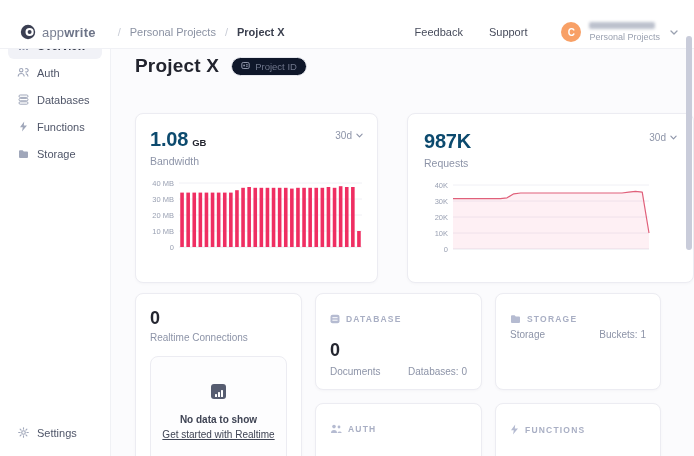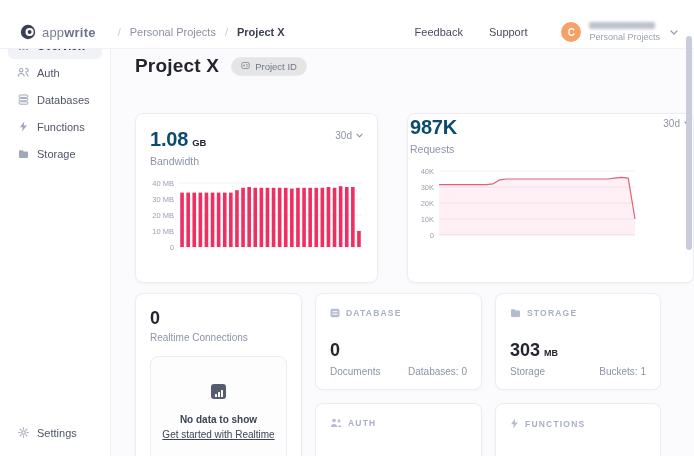--- a/index.html
+++ b/index.html
@@ -36,39 +36,39 @@
                border-radius:6px; font-size:11px; color:#4f5568; cursor:pointer; }
   .side-item.active { background:#f1f2f7; color:#353a49; font-weight:700; }
   .side-item .ic { display:flex; width:12px; justify-content:center; }
   .side-settings { margin-top:auto; }
 
   
   .main { position:absolute; top:33px; left:111px; right:0; bottom:0; background:#fbfbfd;
           padding:22px 0 0 24px; overflow:hidden; }
   .titlerow { display:flex; align-items:center; gap:12px; }
   .ptitle { font-size:19px; font-weight:700; color:#22242e; letter-spacing:.2px; }
-  .pid-badge { display:flex; align-items:flex-start; gap:5px; background:#e5e5e5; border:1px solid #e7e8ee;
+  .pid-badge { display:flex; align-items:flex-start; gap:5px; background:#0f172a; border:1px solid #e7e8ee;
                border-radius:11px; padding:3px 9px; font-size:9.5px; color:#70778c; cursor:pointer; }
 
   .card { background:#fff; border:1px solid #ececf2; border-radius:8px;
           box-shadow:0 1px 3px rgba(25,25,50,.03); }
   .cards-top { display:flex; gap:29px; margin-top:36px; }
   .card.cw1 { width:243px; height:170px; padding:14px; }
-  .card.cw2 { width:302px; height:170px; padding:2px; }
+  .card.cw2 { width:302px; height:170px; padding:16px; }
   .card-head { display:flex; justify-content:space-between; align-items:flex-start; }
   .big-val { display:flex; align-items:baseline; gap:4px; }
   .big-val .v { font-size:20px; font-weight:700; color:#0c4a6e; letter-spacing:-.2px; }
   .big-val .u { font-size:9.5px; font-weight:700; color:#23252f; }
   .sub-label { font-size:10.5px; color:#8d94a8; margin-top:4px; }
   .range { display:flex; align-items:center; gap:4px; font-size:10px; color:#8d94a8; cursor:pointer; margin-top:2px; }
   .chart-svg { margin-top:9px; display:block; }
 
   .cards-grid { display:grid; grid-template-columns:167px 167px 166px; column-gap:13px; row-gap:13px;
                 margin-top:10px; grid-auto-rows:97px; }
-  .mini-card { padding:14px 14px 12px; display:flex; flex-direction:column; }
+  .mini-card { padding:20px 14px 12px; display:flex; flex-direction:column; }
   .tag-row { display:flex; align-items:center; gap:6px; font-size:8.5px; font-weight:700;
              letter-spacing:1.2px; color:#a9afc4; }
   .mini-val { display:flex; align-items:baseline; gap:4px; margin-top:auto; }
   .mini-val .v { font-size:18px; font-weight:700; color:#23252f; }
   .mini-val .u { font-size:9px; font-weight:700; color:#23252f; }
   .mini-bottom { display:flex; justify-content:space-between; font-size:10px; color:#8d94a8; margin-top:5px; }
 
   .rt-card { grid-row:1 / span 2; padding:14px; display:flex; flex-direction:column; }
   .rt-val { font-size:18px; font-weight:700; color:#23252f; }
   .rt-label { font-size:10px; color:#8d94a8; margin-top:3px; }
@@ -328,24 +328,20 @@
 
       <div class="card mini-card">
         <div class="tag-row">
           <span>
             <svg width="11" height="10" viewBox="0 0 11 10">
                 <path d="M1 2.2 a1 1 0 0 1 1-1 h2.6 l1.2 1.3 H9 a1 1 0 0 1 1 1 V8 a1 1 0 0 1 -1 1 H2 a1 1 0 0 1 -1 -1 Z" fill="#b5bbd1"></path>
               </svg>
           </span>
           <span>STORAGE</span>
         </div>
-        <div class="mini-val">
-          <span class="v">303</span>
-          <span class="u">MB</span>
-        </div>
         <div class="mini-bottom">
           <span>Storage</span>
           <span>Buckets: 1</span>
         </div>
       </div>
 
       <div class="card rt-card">
         <div class="rt-val">0</div>
         <div class="rt-label">Realtime Connections</div>
         <div class="rt-empty">

